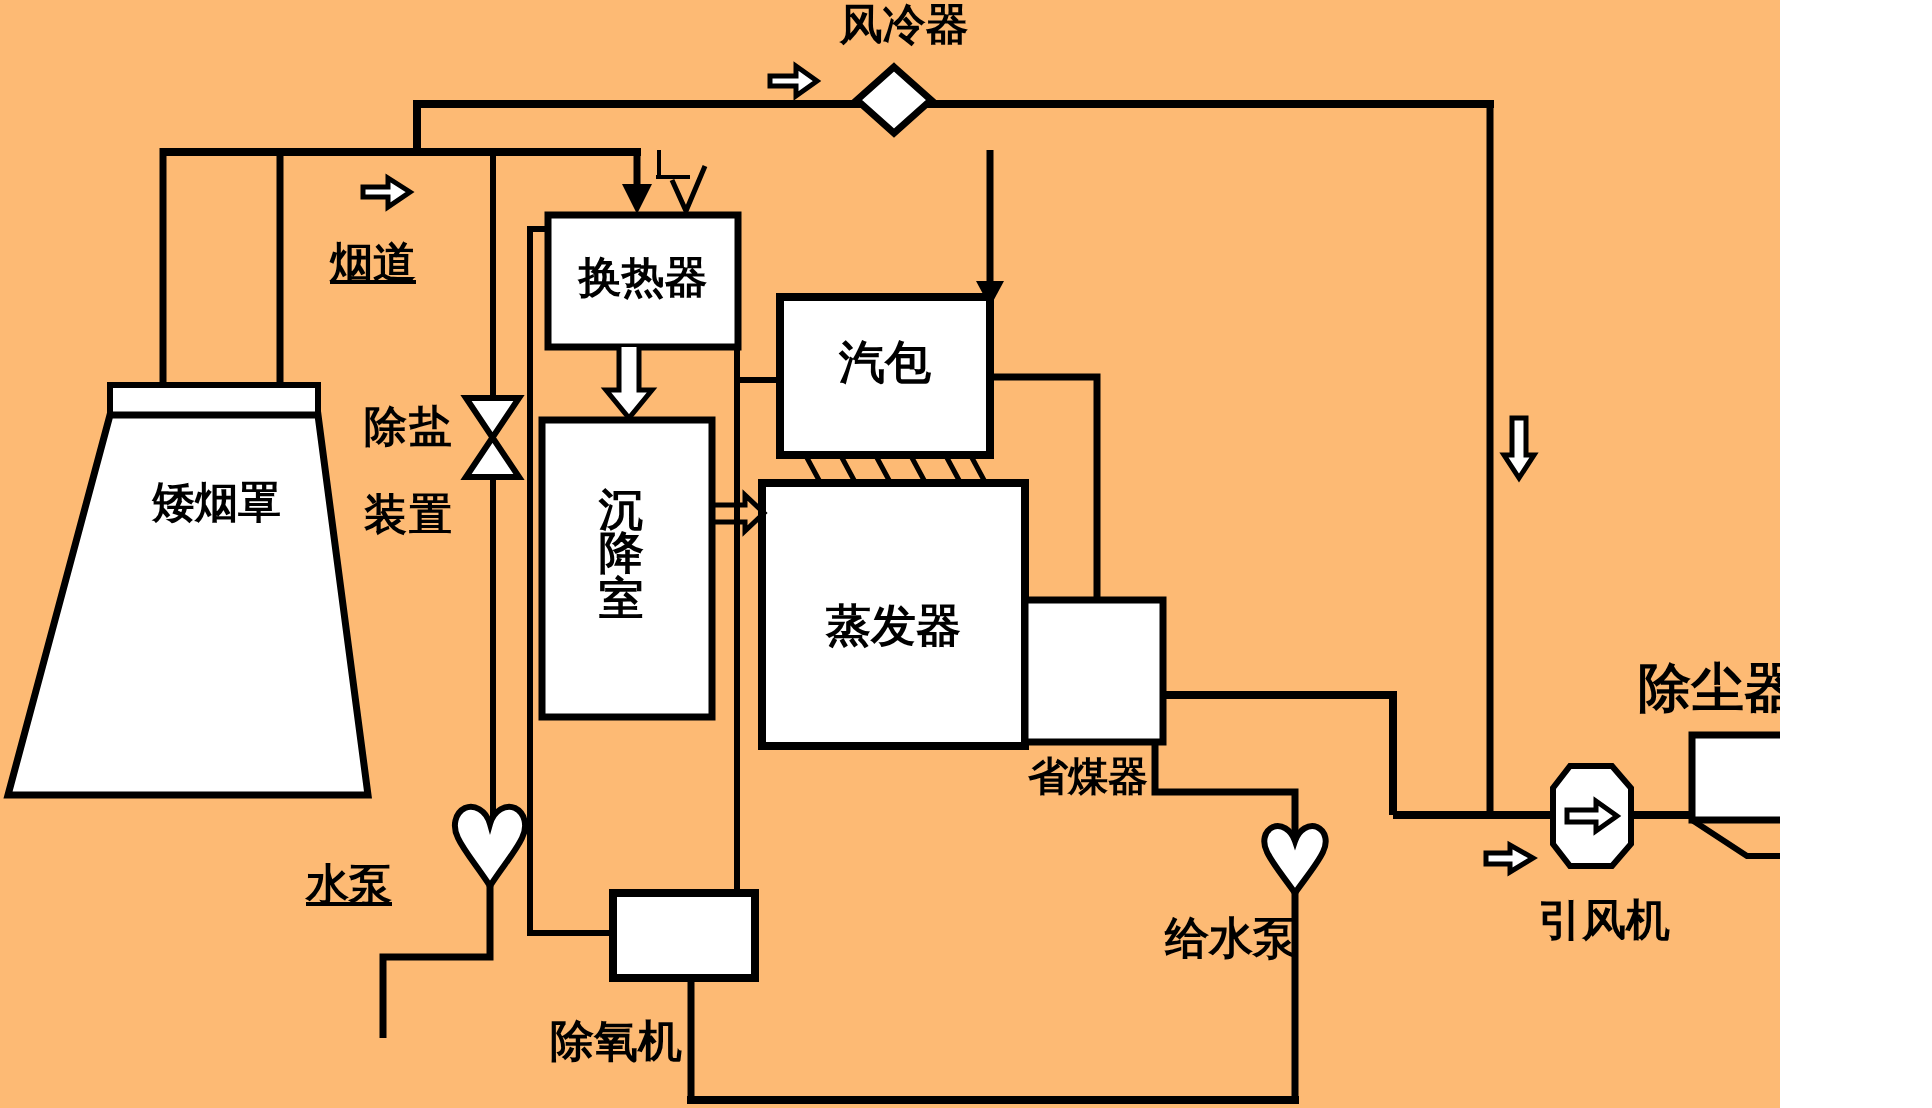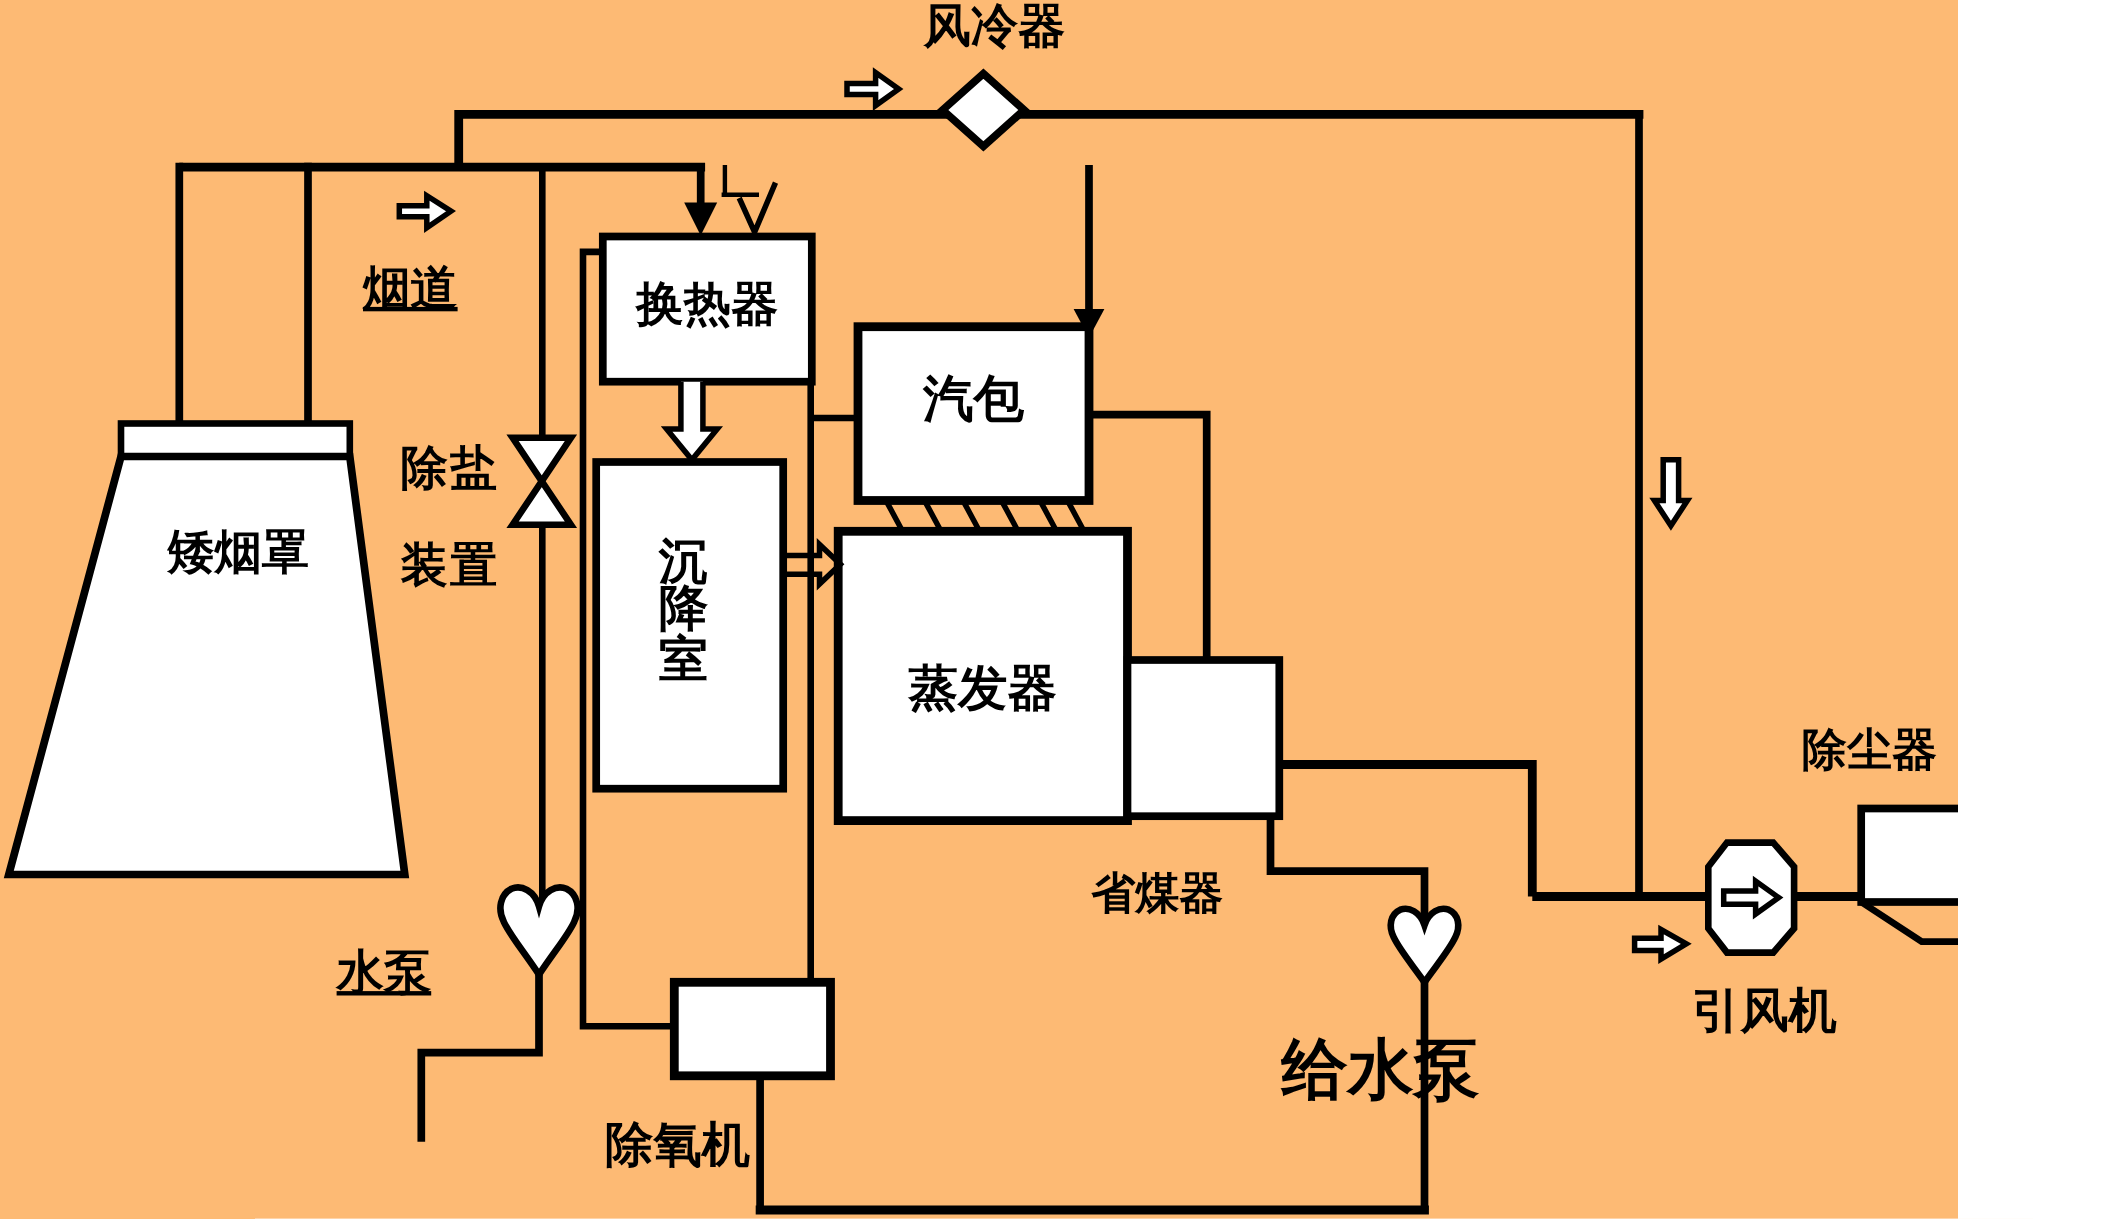--- a/index.html
+++ b/index.html
@@ -140,22 +140,22 @@
   <div class="lbl" style="left:306px;top:862px;font-size:43px;text-decoration:underline;">水泵</div>
 
   <div class="lbl center" style="left:548px;top:255px;width:190px;font-size:43px;">换热器</div>
 
   <div class="lbl" id="lbl-settling" style="left:598px;top:452px;font-size:45px;">沉降室</div>
 
   <div class="lbl center" style="left:780px;top:338px;width:210px;font-size:46px;">汽包</div>
 
   <div class="lbl center" style="left:762px;top:602px;width:263px;font-size:45px;">蒸发器</div>
 
-  <div class="lbl" style="left:992px;top:755px;font-size:40px;margin-top:36px;">省煤器</div>
+  <div class="lbl" style="left:1028px;top:755px;font-size:40px;">省煤器</div>
 
   <div class="lbl" style="left:550px;top:1018px;font-size:44px;">除氧机</div>
 
-  <div class="lbl" style="left:1165px;top:942px;font-size:60px;">给水泵</div>
+  <div class="lbl" style="left:1165px;top:915px;font-size:44px;">给水泵</div>
 
   <div class="lbl" style="left:1538px;top:897px;font-size:44px;text-align:center;">引风机</div>
 
-  <div class="lbl" style="left:1638px;top:660px;font-size:41px;">除尘器</div>
+  <div class="lbl" style="left:1638px;top:660px;font-size:53px;">除尘器</div>
 </div>
 
 </body></html>

